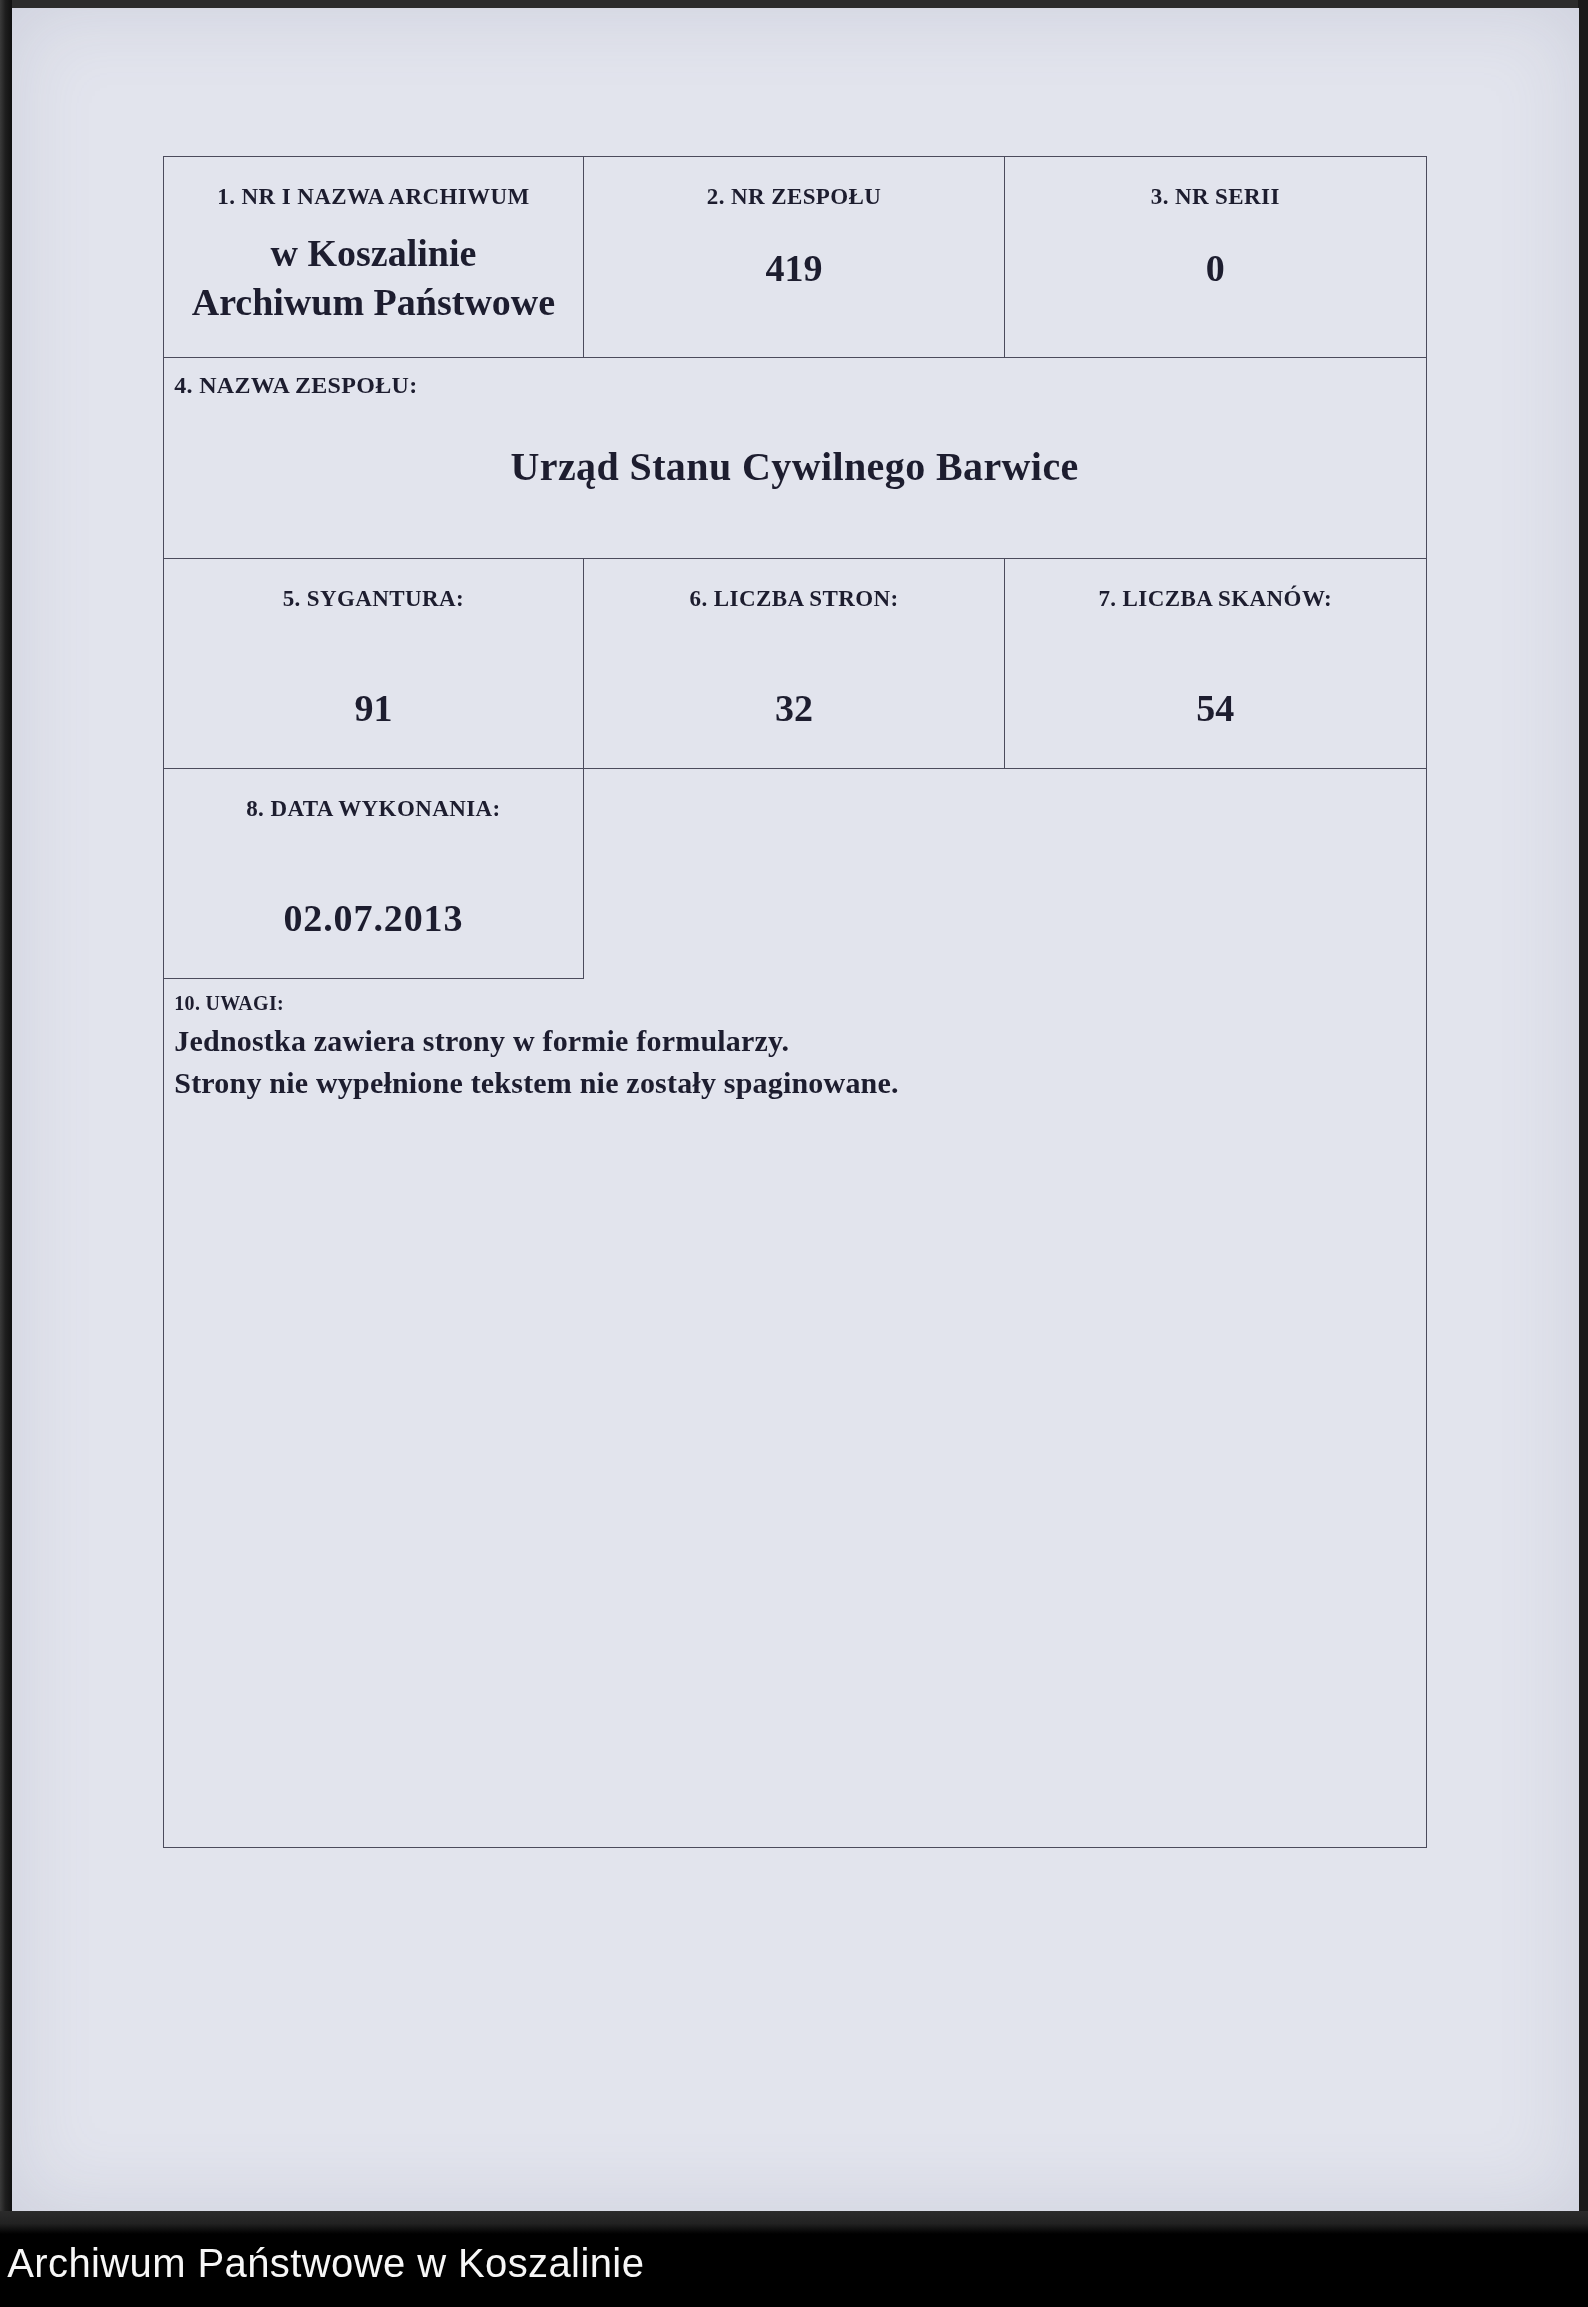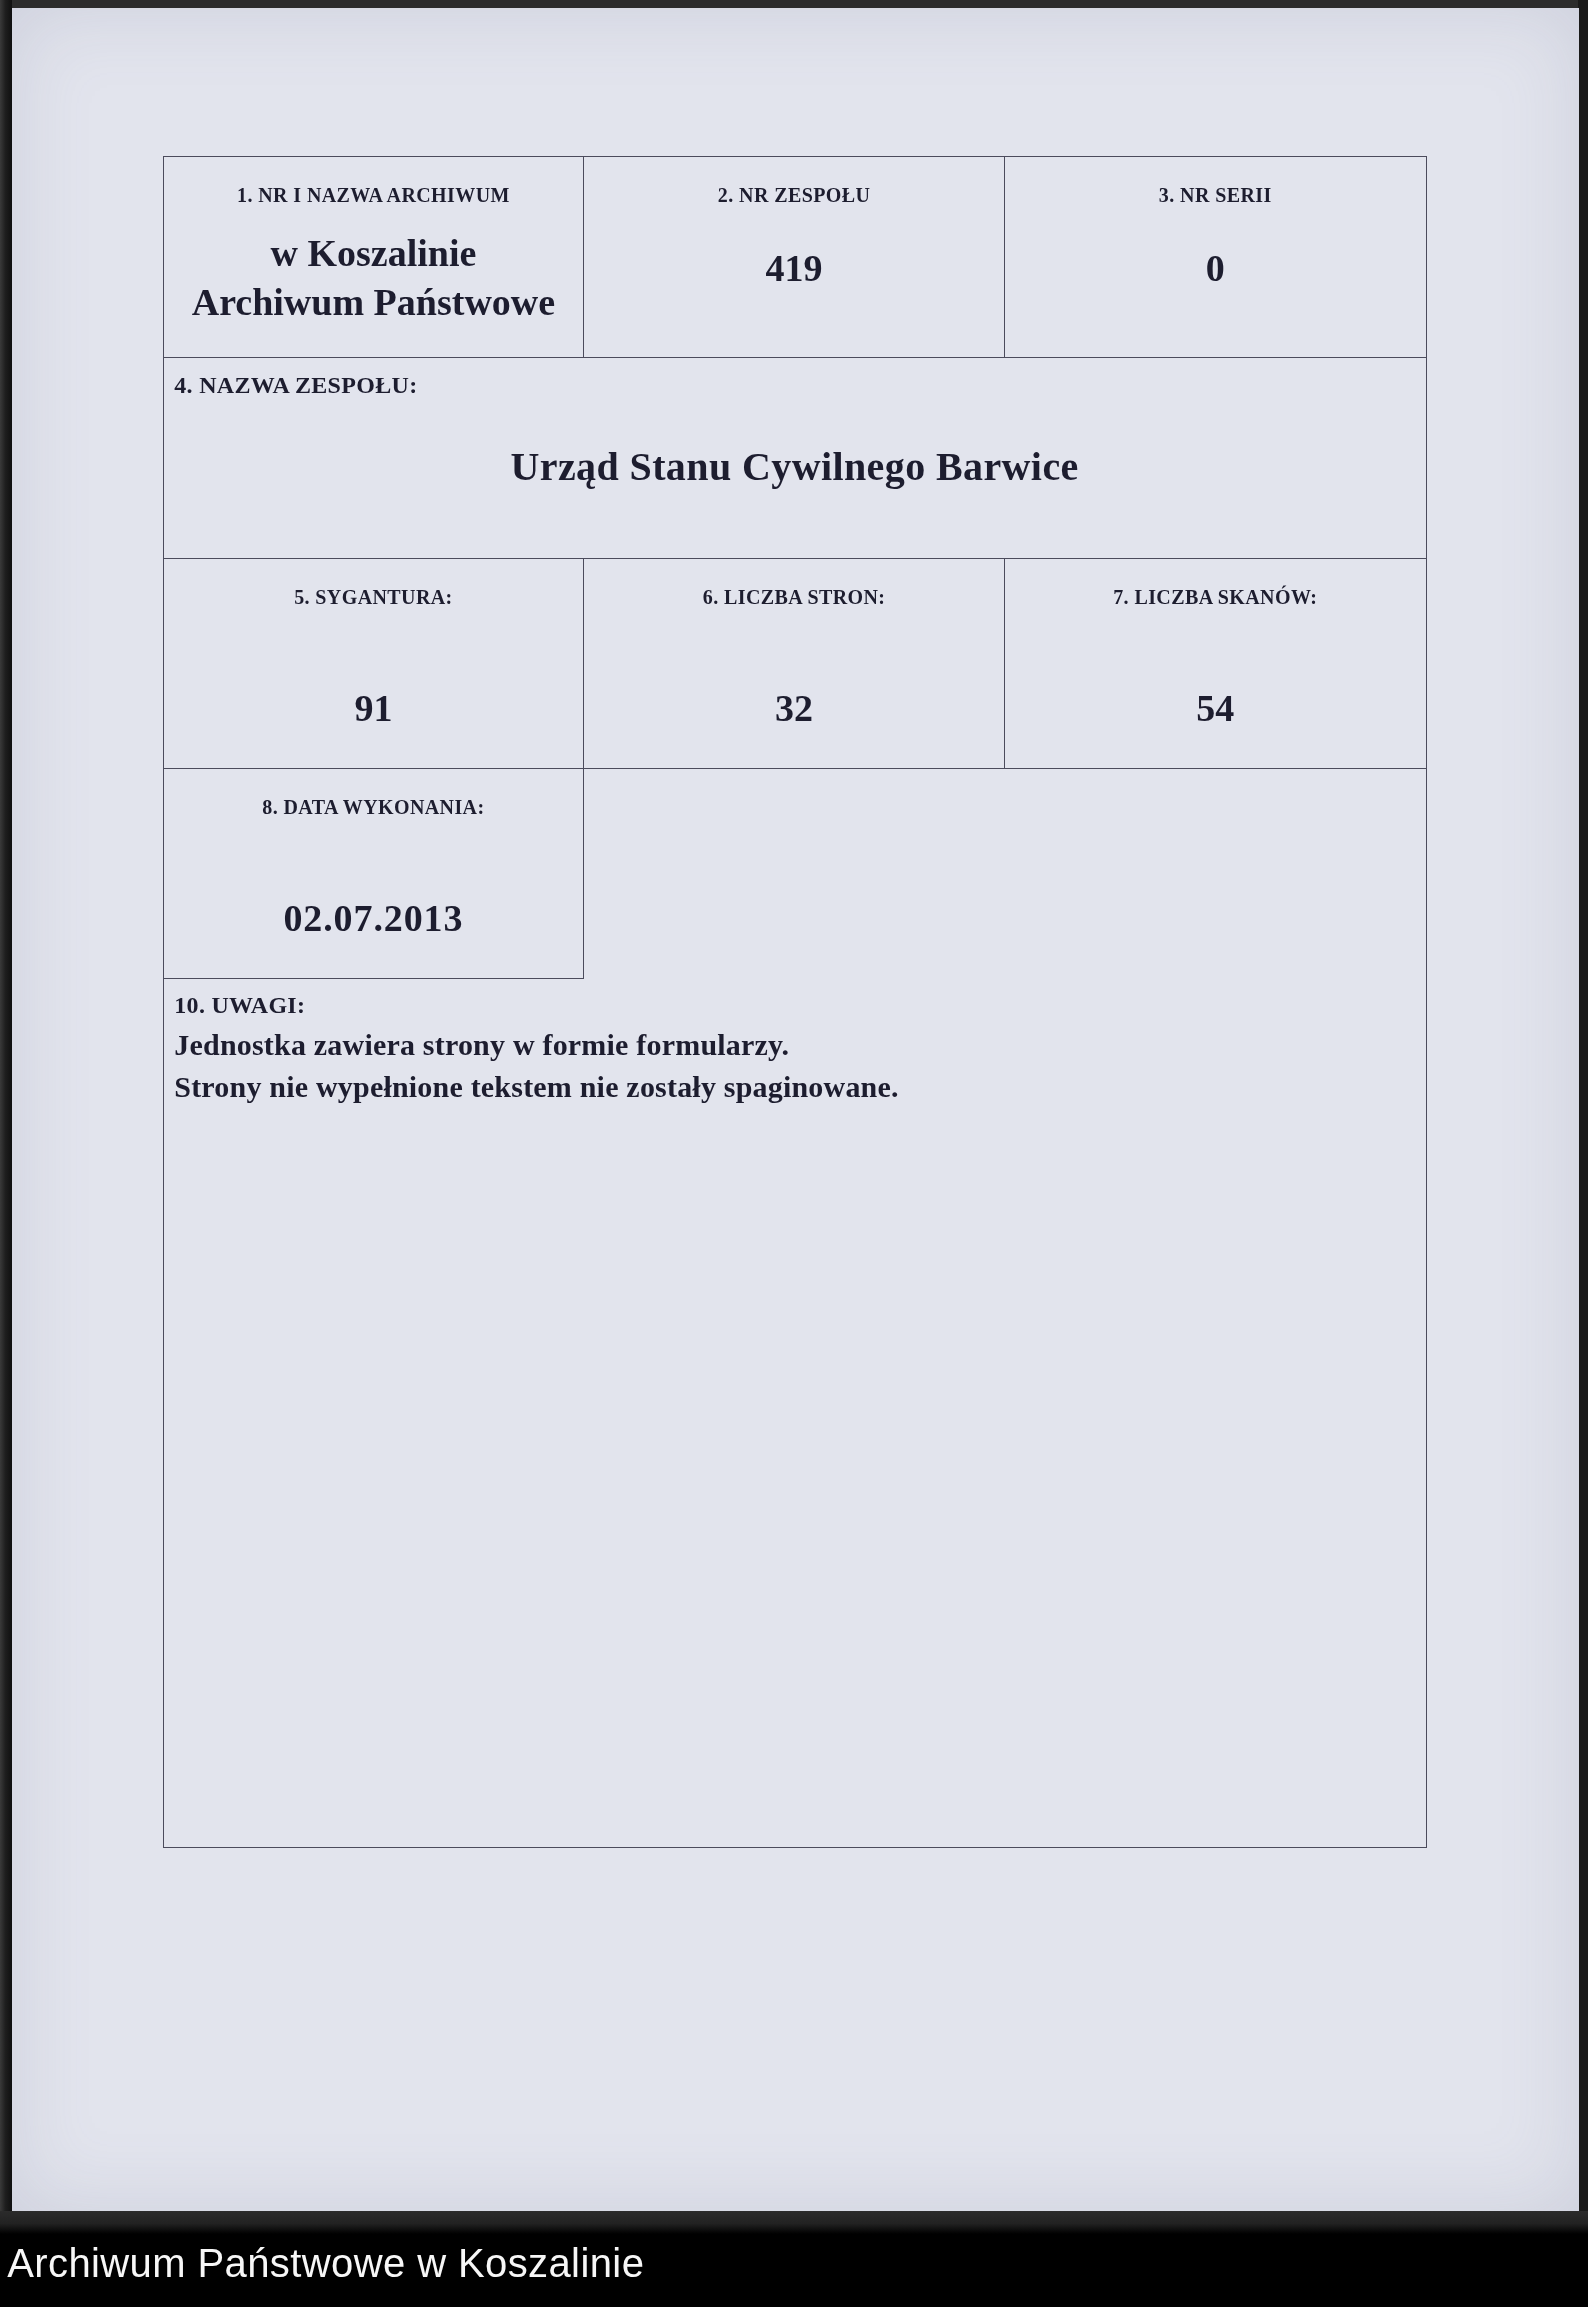--- a/index.html
+++ b/index.html
@@ -45,21 +45,21 @@
     box-sizing: border-box;
   }
   .cell.no-right { border-right: none; }
   .cell.no-bottom { border-bottom: none; }
   .cell.span3 { grid-column: 1 / span 3; }
   .cell.span2 { grid-column: 2 / span 2; }
 
   .label-center {
     text-align: center;
     padding-top: 27px;
-    font-size: 20px;
+    font-size: 23px;
     font-weight: bold;
     letter-spacing: 0.4px;
   }
   .label-left {
     text-align: left;
     padding: 14.3px 0 0 10.7px;
     font-size: 24px;
     font-weight: bold;
     letter-spacing: 0.3px;
   }
@@ -144,21 +144,21 @@
       <div class="value-center v-num-r3">54</div>
     </div>
 
     <div class="cell">
       <div class="label-center">8. DATA WYKONANIA:</div>
       <div class="value-center v-data">02.07.2013</div>
     </div>
 
 
     <div class="cell span3 no-right no-bottom">
-      <div class="label-left" style="padding-top:12.5px; font-size:24px;">10. UWAGI:</div>
+      <div class="label-left" style="padding-top:12.5px; font-size:20px;">10. UWAGI:</div>
       <div class="uwagi-lines">
         <div>Jednostka zawiera strony w formie formularzy.</div>
         <div>Strony nie wypełnione tekstem nie zostały spaginowane.</div>
       </div>
     </div>
 
   </div>
 </div>
 
 <div class="footer-bar">

